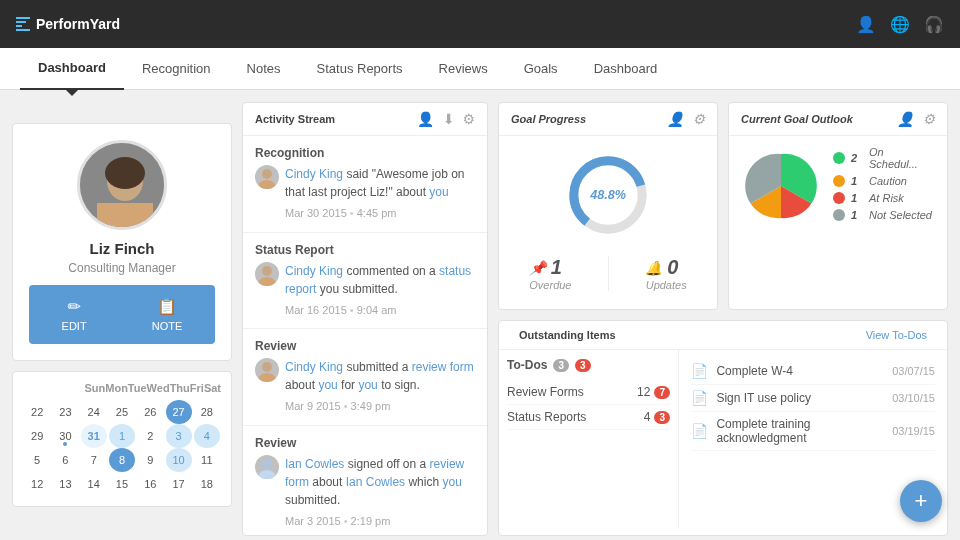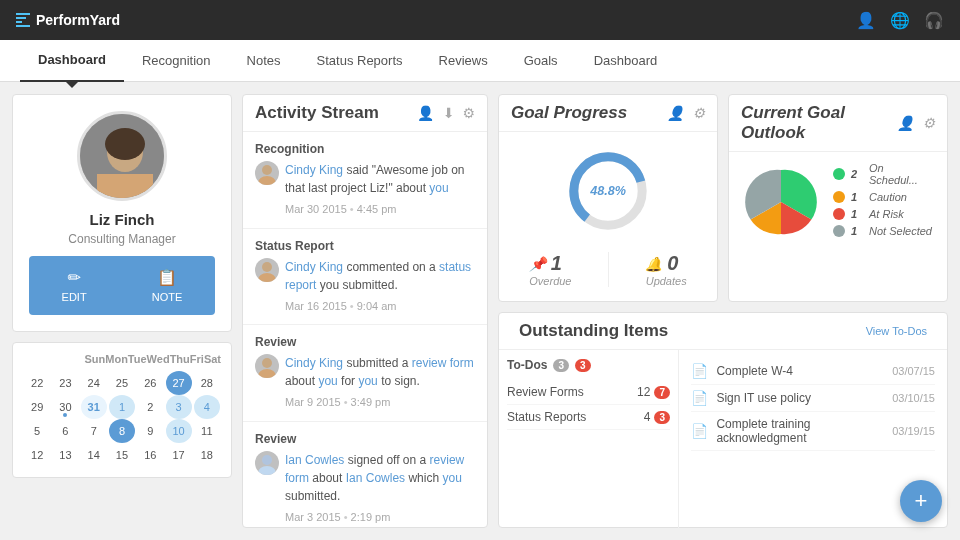--- a/index.html
+++ b/index.html
@@ -1,60 +1,60 @@
 <!DOCTYPE html>
 <html><head>
   <meta charset="utf-8">
   <style>
     * { box-sizing: border-box; margin: 0; padding: 0; }
     body { font-family: 'Segoe UI', Arial, sans-serif; font-size: 13px; background: #f0f0f0; color: #333; width: 960px; height: 540px; overflow: hidden; }
 
     
-    .top-nav { background: #2c2c2c; height: 40px; display: flex; align-items: center; padding: 0 16px; }
+    .top-nav { background: #2c2c2c; height: 48px; display: flex; align-items: center; padding: 0 16px; }
     .logo { color: #fff; font-weight: bold; font-size: 14px; display: flex; align-items: center; gap: 6px; }
     .logo-bars { display: flex; flex-direction: column; gap: 2px; }
     .logo-bar { width: 14px; height: 2px; background: #4fc3f7; }
     .logo-bar:nth-child(2) { width: 10px; }
     .logo-bar:nth-child(3) { width: 6px; }
     .top-nav-icons { margin-left: auto; display: flex; gap: 14px; align-items: center; }
     .top-nav-icon { color: #ccc; font-size: 16px; cursor: pointer; }
 
     
     .main-nav { background: #fff; height: 42px; display: flex; align-items: center; padding: 0 20px; border-bottom: 1px solid #ddd; }
     .nav-item { padding: 0 18px; height: 42px; display: flex; align-items: center; font-size: 13px; color: #555; cursor: pointer; position: relative; }
     .nav-item.active { color: #333; font-weight: bold; border-bottom: 2px solid #333; }
     .nav-arrow { position: absolute; bottom: -8px; left: 50%; transform: translateX(-50%); width: 0; height: 0; border-left: 6px solid transparent; border-right: 6px solid transparent; border-top: 6px solid #333; }
 
     
     .content { display: flex; padding: 12px; gap: 10px; height: calc(540px - 82px); }
 
     
     .left-panel { width: 220px; flex-shrink: 0; display: flex; flex-direction: column; gap: 10px; }
-    .profile-card { background: #fff; border: 1px solid #e0e0e0; border-radius: 4px; padding: 16px; text-align: center; }
+    .profile-card { background: #fff; border: 1px solid #e0e0e0; border-radius: 4px; padding: 16px; text-align: center; margin-top: 21px; }
     .avatar-container { width: 90px; height: 90px; border-radius: 50%; overflow: hidden; margin: 0 auto 10px; border: 3px solid #e0e0e0; background: #b0b0b0; }
     .user-name { font-size: 15px; font-weight: bold; color: #333; margin-bottom: 4px; }
     .user-title { font-size: 12px; color: #888; }
     .action-bar { background: #5b9bd5; border-radius: 4px; display: flex; justify-content: space-around; padding: 12px 0; margin-top: 10px; }
     .action-btn { color: #fff; text-align: center; cursor: pointer; font-size: 11px; }
     .action-btn .icon { font-size: 16px; margin-bottom: 4px; }
     .calendar-card { background: #fff; border: 1px solid #e0e0e0; border-radius: 4px; padding: 10px; }
     .cal-header { display: flex; justify-content: flex-end; font-size: 11px; color: #999; font-weight: bold; margin-bottom: 6px; }
     .cal-row { display: flex; justify-content: space-around; }
     .cal-cell { width: 26px; height: 24px; display: flex; align-items: center; justify-content: center; font-size: 11px; color: #555; border-radius: 50%; }
     .cal-cell.today { background: #e8f4fd; color: #5b9bd5; font-weight: bold; }
     .cal-cell.has-dot { position: relative; }
     .cal-cell.has-dot::after { content: ''; position: absolute; bottom: 2px; left: 50%; transform: translateX(-50%); width: 4px; height: 4px; background: #5b9bd5; border-radius: 50%; }
     .cal-cell.selected { background: #5b9bd5; color: #fff; }
     .cal-cell.selected-sec { background: #d0e8f7; color: #5b9bd5; }
 
     
     .middle-panel { flex: 1; display: flex; flex-direction: column; gap: 10px; }
     .activity-card { background: #fff; border: 1px solid #e0e0e0; border-radius: 4px; flex: 1; overflow: hidden; }
     .card-header { display: flex; align-items: center; padding: 8px 12px; border-bottom: 1px solid #eee; }
-    .card-title { font-size: 17px; font-weight: bold; color: #444; flex: 1; }
+    .card-title { font-size: 11px; font-weight: bold; color: #444; flex: 1; }
     .card-icons { display: flex; gap: 8px; }
     .card-icon-btn { color: #aaa; font-size: 14px; cursor: pointer; }
     .activity-item { padding: 10px 12px; border-bottom: 1px solid #f0f0f0; }
     .activity-item-title { font-size: 12px; font-weight: bold; color: #555; margin-bottom: 5px; }
     .activity-item-text { font-size: 12px; color: #555; line-height: 1.5; display: flex; align-items: flex-start; gap: 6px; }
     .activity-avatar { width: 24px; height: 24px; border-radius: 50%; background: #c0c0c0; flex-shrink: 0; overflow: hidden; }
     .activity-link { color: #5b9bd5; text-decoration: none; cursor: pointer; }
     .activity-time { font-size: 11px; color: #aaa; margin-top: 4px; }
     .dot-sep { color: #ccc; }
 

